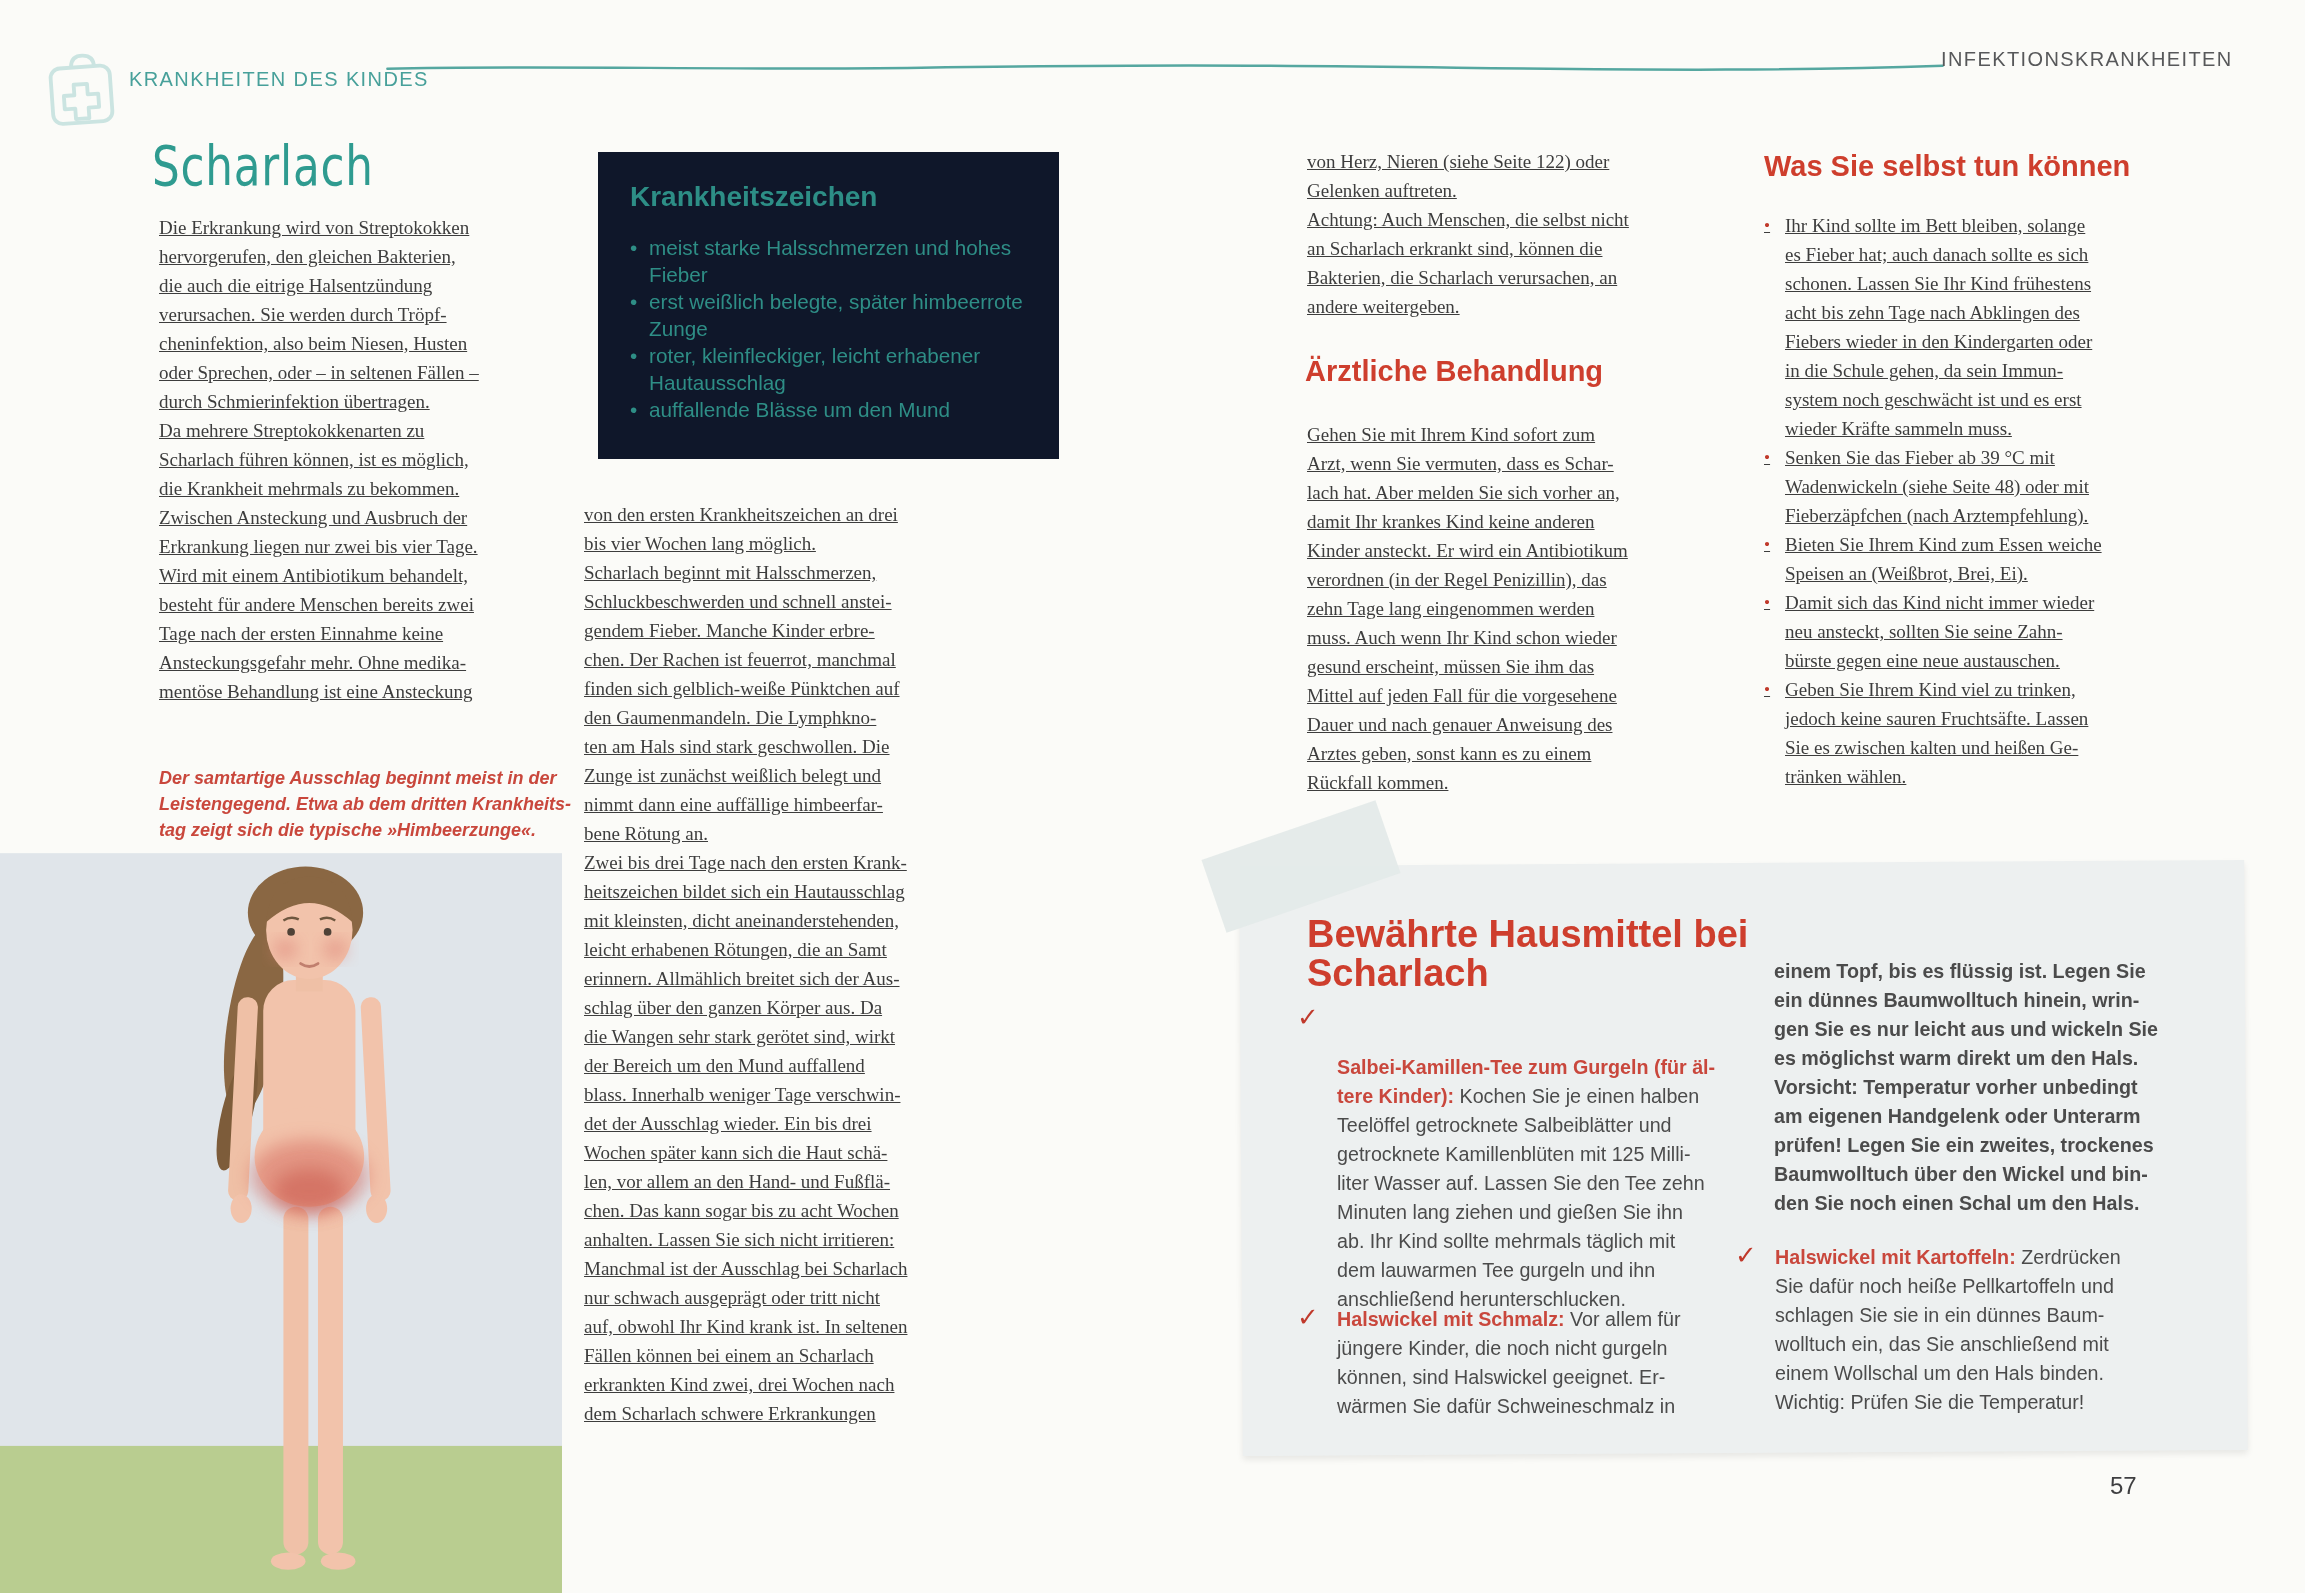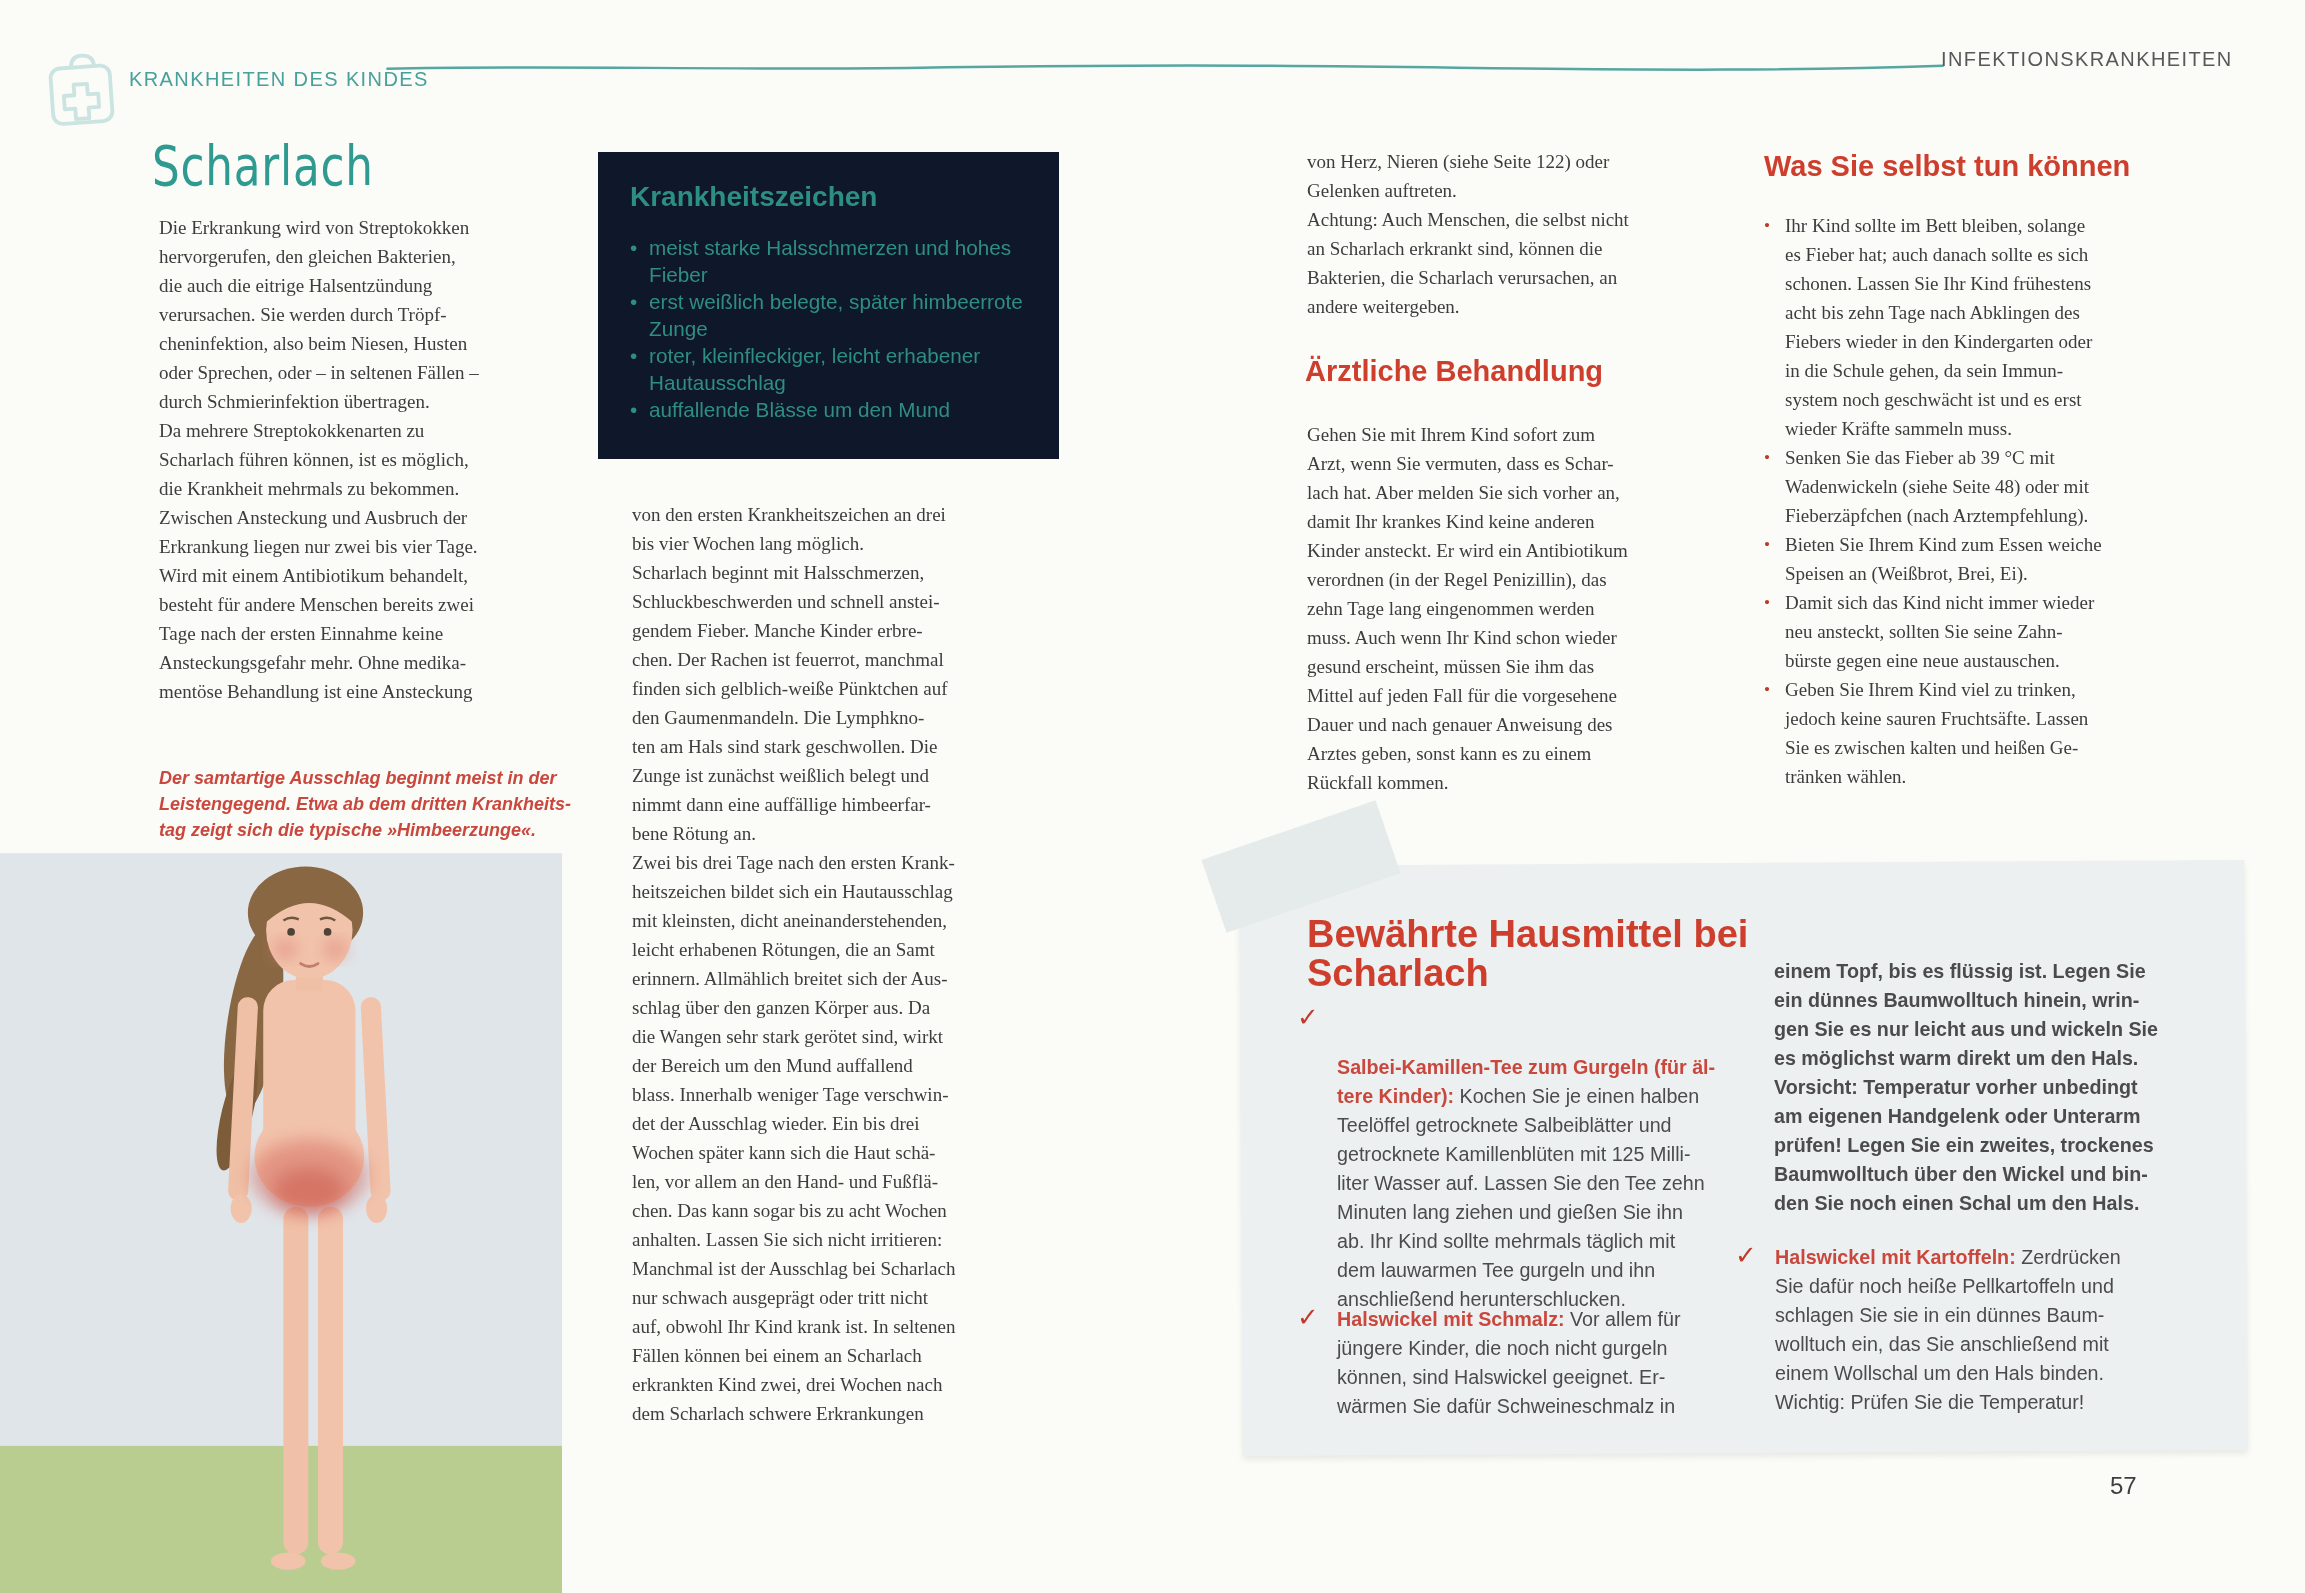--- a/index.html
+++ b/index.html
@@ -10,35 +10,35 @@
   
   .hdr-left{left:129px;top:48px;font-family:"Liberation Sans",sans-serif;font-size:20px;
             letter-spacing:1.4px;color:#47a09a;margin-top:20px;}
   .hdr-right{left:1941px;top:48px;width:256px;text-align:left;font-family:"Liberation Sans",sans-serif;
              font-size:20px;letter-spacing:1.4px;color:#57585a;}
   .hdr-line{left:382px;top:60px;}
   .kit{left:42px;top:46px;}
   
   .title{left:152px;top:133px;font-family:"DejaVu Sans",sans-serif;font-size:56px;font-weight:400;
          color:#2f9b90;transform:scaleX(0.78);transform-origin:0 0;letter-spacing:1px;}
-  .serif{font-size:19px;line-height:29px;text-align:left;}
+  .serif{font-size:19px;line-height:29px;text-align:left;text-decoration:underline;}
   .intro{left:159px;top:213px;width:413px;}
   .caption{left:159px;top:765px;width:413px;font-family:"Liberation Sans",sans-serif;
            font-style:italic;font-weight:bold;font-size:18px;line-height:26px;color:#c9473c;}
   .illo{left:0;top:853px;}
   
   .kzbox{left:598px;top:152px;width:461px;height:307px;background:#0f172a;}
   .kztitle{margin:29px 0 0 32px;font-family:"Liberation Sans",sans-serif;font-weight:bold;
            font-size:28px;color:#2d8e86;}
   .kzlist{margin:21px 23px 0 32px;padding:0;list-style:none;font-family:"Liberation Sans",sans-serif;
           font-size:20.7px;line-height:27px;color:#2e8e86;}
   .kzlist li{display:flex;align-items:flex-start;}
   .kzlist .blt{width:19px;flex:0 0 19px;}
   
-  .col2{left:632px;top:500px;width:413px;}
+  .col2{left:584px;top:500px;width:413px;}
   .col3top{left:1307px;top:147px;width:413px;}
   .redhead{font-family:"Liberation Sans",sans-serif;font-weight:bold;font-size:29px;color:#ce3e2d;}
   .trhead{left:1305px;top:355px;}
   .col3txt{left:1307px;top:420px;width:413px;}
   
   .shhead{left:1764px;top:150px;}
   .shlist{left:1764px;top:211px;width:423px;margin:0;padding:0;list-style:none;}
   .shlist li{display:flex;align-items:flex-start;}
   .shlist .blt{width:21px;flex:0 0 21px;color:#c0392b;font-size:17.3px;line-height:29px;}
   

